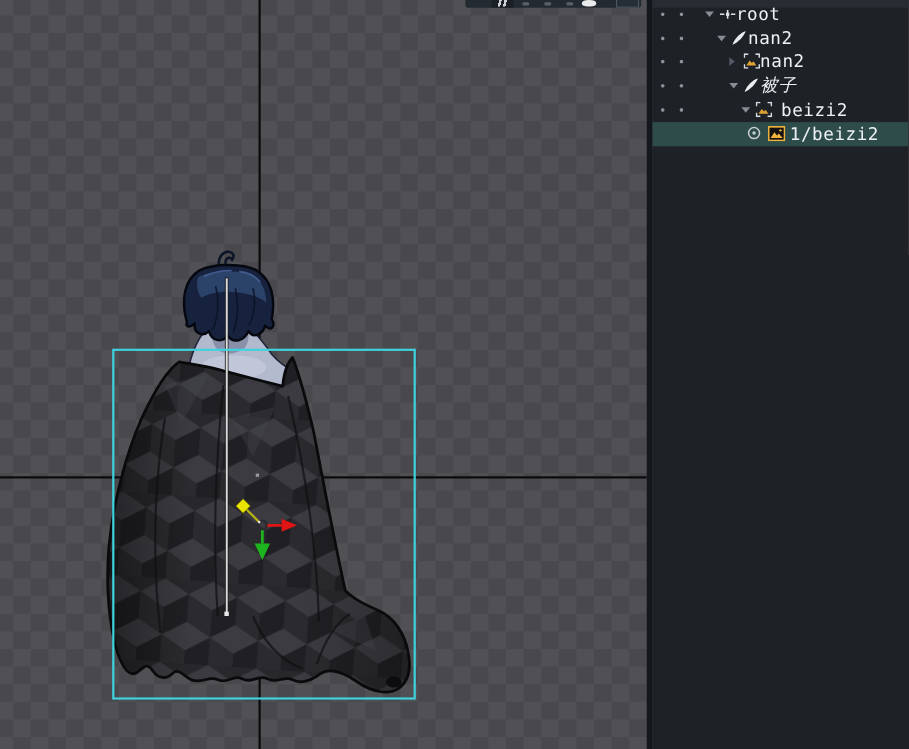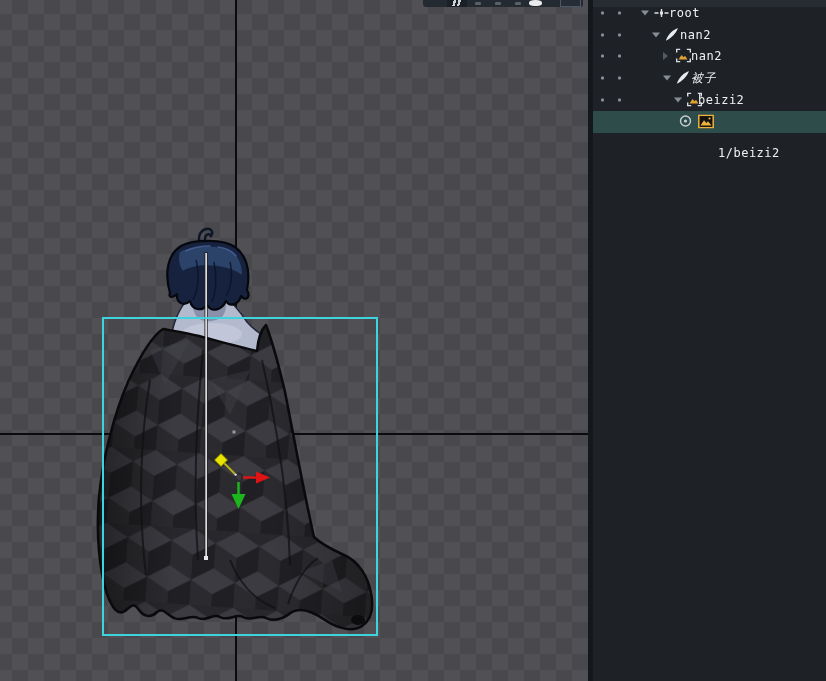--- a/index.html
+++ b/index.html
@@ -39,21 +39,21 @@
   .panel{position:absolute;left:593px;top:0;width:233px;height:681px;background:#1e2227;overflow:hidden;}
   .panel-top-strip{position:absolute;left:0;top:0;width:233px;height:7px;background:#272c33;}
   .tree{position:absolute;left:0;top:2px;width:233px;}
   .tree-row{position:relative;height:21.8px;width:233px;}
   .tree-row.selected{background:#2d4c4a;}
   .tree-row .abs{position:absolute;top:50%;transform:translateY(-50%);}
   .dot{position:absolute;top:50%;transform:translateY(-50%);width:3px;height:3px;background:#8d929a;border-radius:1px;}
   .expander{width:0;height:0;}
   .expander.expanded{border-left:4.5px solid transparent;border-right:4.5px solid transparent;border-top:5.5px solid #878d96;}
   .expander.collapsed{border-top:4.5px solid transparent;border-bottom:4.5px solid transparent;border-left:5.5px solid #525a66;}
-  .tree-label{font-size:12px;letter-spacing:0.5px;color:#eef1f4;white-space:nowrap;line-height:1;}
+  .tree-label{font-size:16px;letter-spacing:0.5px;color:#eef1f4;white-space:nowrap;line-height:1;}
   .icon-box{width:16px;height:15px;display:inline-block;}
   .icon-box svg{display:block;}
 </style>
 </head>
 <body>
 
 <div class="viewport">
   <div class="axis-h"></div>
   <div class="axis-v"></div>
 
@@ -212,32 +212,32 @@
           <svg width="15" height="14" viewBox="0 0 15 14">
             <g stroke="#d9dde3" stroke-width="1.4" fill="none">
               <path d="M0.7,4 L0.7,0.7 L4.2,0.7"></path>
               <path d="M10.8,0.7 L14.3,0.7 L14.3,4"></path>
               <path d="M14.3,10 L14.3,13.3 L10.8,13.3"></path>
               <path d="M4.2,13.3 L0.7,13.3 L0.7,10"></path>
             </g>
             <path d="M2.5,11 L5.5,6.5 L7.6,8.8 L9,7.2 L11.5,11 Z" fill="#e2a233"></path>
           </svg>
         </span>
-        <span class="abs tree-label" style="left: 105px;">beizi2</span>
+        <span class="abs tree-label" style="left: 117px;">beizi2</span>
       </div>
       <div class="tree-row selected">
         <span class="abs icon-box" style="left: 86px;">
           <svg width="13" height="13" viewBox="0 0 13 13">
             <circle cx="6.5" cy="6.5" r="5" fill="none" stroke="#c7ccd3" stroke-width="1.4"></circle>
             <circle cx="6.5" cy="6.5" r="1.6" fill="#c7ccd3"></circle>
           </svg>
         </span>
         <span class="abs icon-box" style="left: 105px;">
           <svg width="16" height="14" viewBox="0 0 16 14">
             <rect x="0.8" y="0.8" width="14.4" height="12.4" fill="#141110" stroke="#ecb23c" stroke-width="1.5"></rect>
             <path d="M2.5,11 L6,5.8 L8.4,8.6 L10,6.8 L13.5,11 Z" fill="#ecb23c"></path>
             <circle cx="11.5" cy="4" r="1.1" fill="#ecb23c"></circle>
           </svg>
         </span>
-        <span class="abs tree-label" style="left: 125px; margin-top: 31px;">1/beizi2</span>
+        <span class="abs tree-label" style="left: 125px;">1/beizi2</span>
       </div>
     </div>
 </div>
 
 </body></html>

